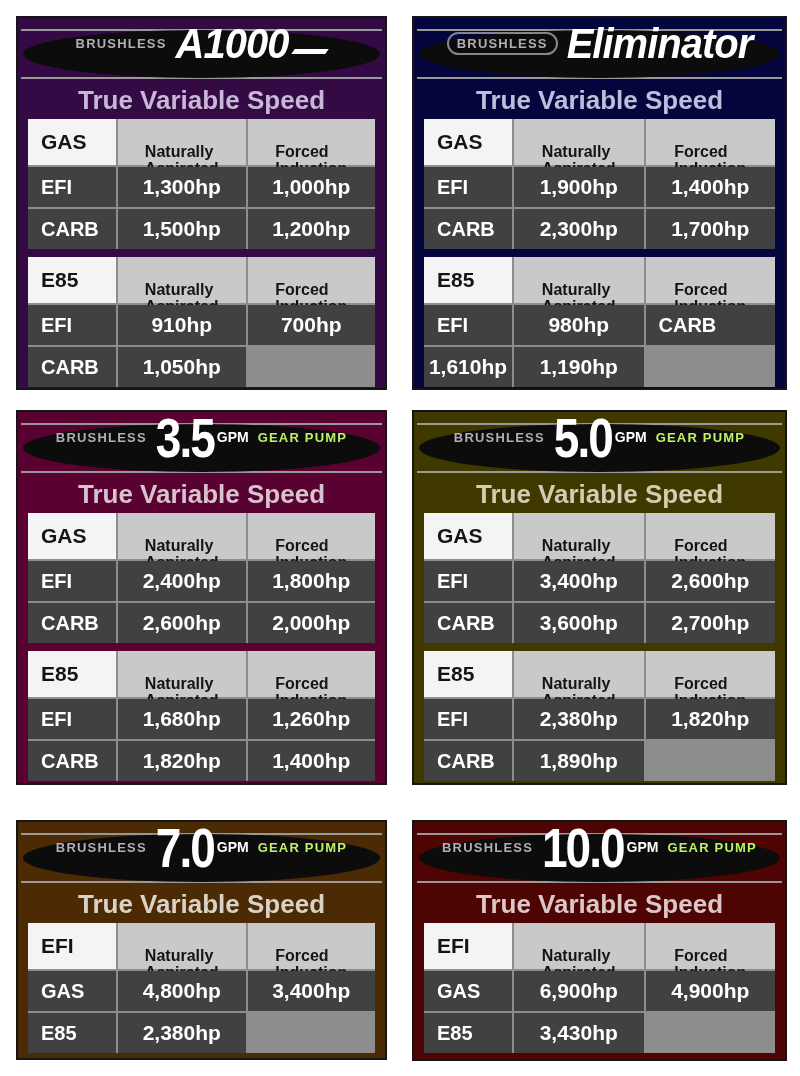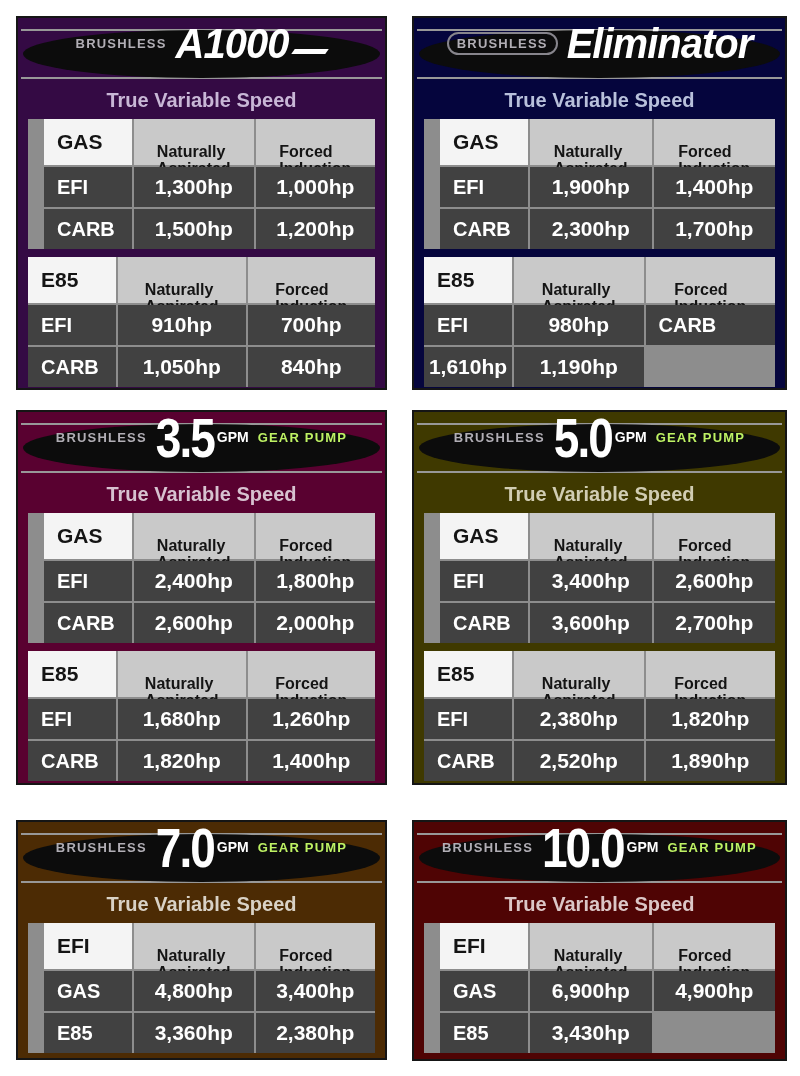--- a/index.html
+++ b/index.html
@@ -24,26 +24,26 @@
   .brand { color:#ffffff; font-style:italic; font-weight:bold; font-size:40px;
            letter-spacing:-1px; line-height:40px; transform:scaleY(1.05); white-space:nowrap; }
   .swoosh { display:inline-block; width:34px; height:5px; background:#ffffff;
             transform:skewX(-35deg); margin-left:-4px; margin-top:16px; }
   .flow-num { color:#ffffff; font-weight:bold; font-size:46px; line-height:40px;
               letter-spacing:-2px; transform:scaleY(1.22); white-space:nowrap; }
   .flow-unit { color:#ffffff; font-weight:bold; font-size:14px; margin-left:-6px; white-space:nowrap; }
   .gear-pump { color:#bef264; font-weight:bold; font-size:13px; letter-spacing:1.2px; white-space:nowrap; }
 
   .tvs { flex:none; height:32px; line-height:30px; text-align:center;
-         font-weight:bold; font-size:20px; }
+         font-weight:bold; font-size:26px; }
 
   
   .sect { display:grid; grid-template-columns:88px 1fr 1fr; grid-template-rows:46px 40px 40px;
           gap:2px; background:#8d8d8d; margin:0 10px; flex:none; }
-  .sect.first { margin-top:2px;padding-left:16px; }
+  .sect.first { margin-top:2px; }
   .sect.second { margin-top:8px; }
   .cell { display:flex; align-items:center; }
   .fuel { background:#f4f4f4; color:#141414; font-weight:bold; font-size:21px; padding-left:13px; }
   .colhead { background:#c9c9c9; color:#141414; font-weight:bold; font-size:16px;
              line-height:17px; justify-content:center; }
   .colhead span { display:inline-block; width:min-content; text-align:left;margin-top:36px; }
   .dlabel { background:#414141; color:#ffffff; font-weight:bold; font-size:20px; padding-left:13px; }
   .dval { background:#414141; color:#ffffff; font-weight:bold; font-size:21px; justify-content:center; }
 </style>
 </head>
@@ -84,21 +84,20 @@
           <span>Naturally Aspirated</span>
         </div>
       <div class="cell colhead">
           <span>Forced Induction</span>
         </div>
       <div class="cell dlabel">EFI</div>
       <div class="cell dval">910hp</div>
       <div class="cell dval">700hp</div>
       <div class="cell dlabel">CARB</div>
       <div class="cell dval">1,050hp</div>
-      <div class="cell dval">840hp</div>
     </div>
   </div>
 
   <div class="card" style="left: 412px; top: 16px; width: 375px; height: 374px; background-color: rgb(5, 5, 61);">
     <div class="logo">
       <div class="hline top"></div>
       <div class="hline bot"></div>
       <div class="oval"></div>
       <div class="logo-content">
         <span class="brushless chip">BRUSHLESS</span>
@@ -215,21 +214,20 @@
       <div class="cell colhead">
           <span>Naturally Aspirated</span>
         </div>
       <div class="cell colhead">
           <span>Forced Induction</span>
         </div>
       <div class="cell dlabel">EFI</div>
       <div class="cell dval">2,380hp</div>
       <div class="cell dval">1,820hp</div>
       <div class="cell dlabel">CARB</div>
-      <div class="cell dval">2,520hp</div>
       <div class="cell dval">1,890hp</div>
     </div>
   </div>
 
   <div class="card" style="left: 16px; top: 820px; width: 371px; height: 240px; background-color: rgb(76, 43, 4);">
     <div class="logo">
       <div class="hline top"></div>
       <div class="hline bot"></div>
       <div class="oval"></div>
       <div class="logo-content">
@@ -245,21 +243,20 @@
       <div class="cell colhead">
           <span>Naturally Aspirated</span>
         </div>
       <div class="cell colhead">
           <span>Forced Induction</span>
         </div>
       <div class="cell dlabel">GAS</div>
       <div class="cell dval">4,800hp</div>
       <div class="cell dval">3,400hp</div>
       <div class="cell dlabel">E85</div>
-      <div class="cell dval">3,360hp</div>
       <div class="cell dval">2,380hp</div>
     </div>
   </div>
 
   <div class="card" style="left: 412px; top: 820px; width: 375px; height: 241px; background-color: rgb(79, 4, 4);">
     <div class="logo">
       <div class="hline top"></div>
       <div class="hline bot"></div>
       <div class="oval"></div>
       <div class="logo-content">

